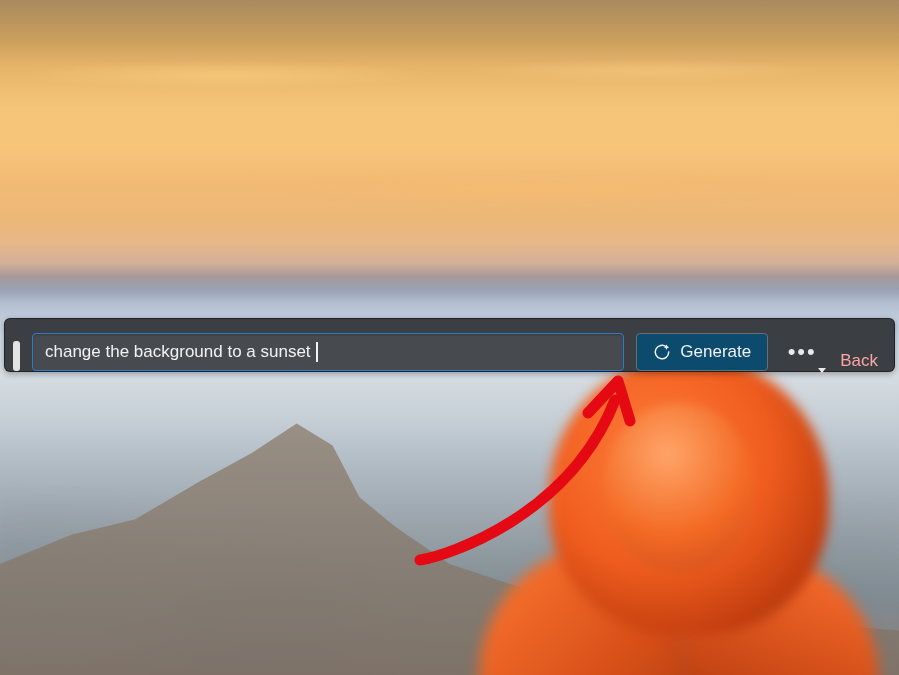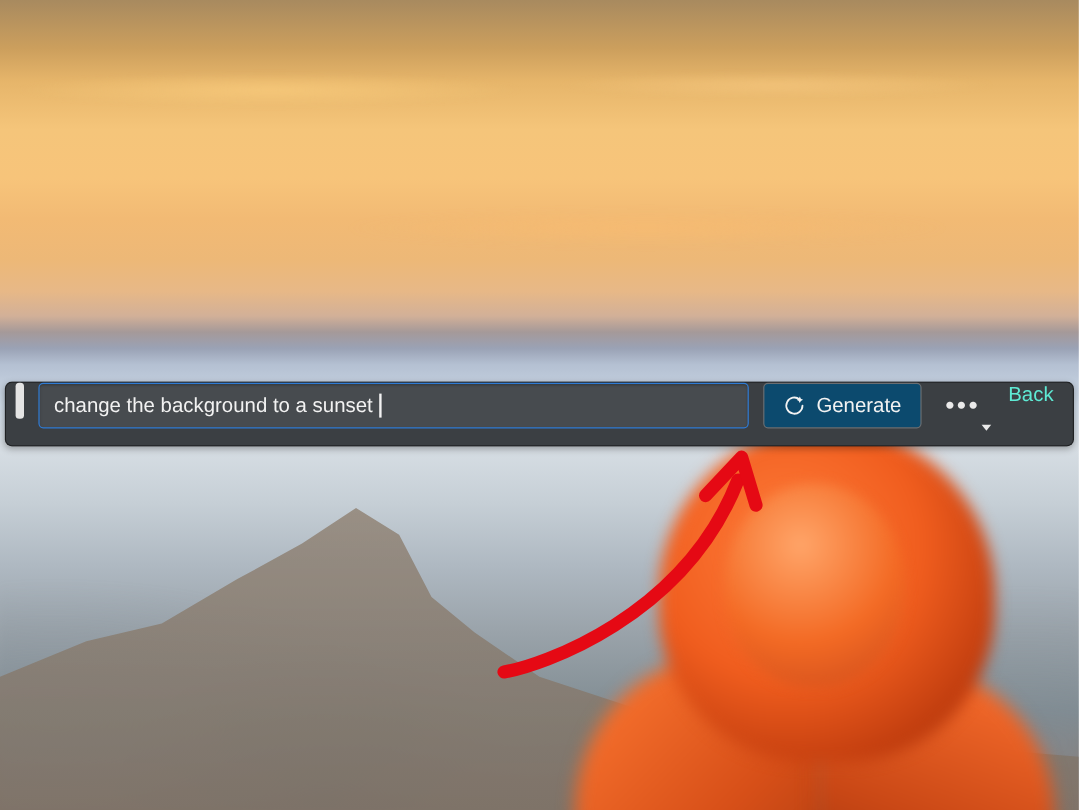--- a/index.html
+++ b/index.html
@@ -135,21 +135,21 @@
     .toolbar {
       position: absolute;
       left: 4px;
       right: 4px;
       top: 318px;
       height: 54px;
       background: #3b3f43;
       border: 1px solid rgba(0,0,0,0.45);
       border-radius: 6px;
       display: flex;
-      align-items: flex-start;
+      align-items: flex-end;
       padding: 0 12px 0 8px;
       gap: 12px;
       box-shadow: 0 2px 6px rgba(0,0,0,0.3);
     }
     .grip {
       width: 7px;
       height: 30px;
       background: #e4e4e4;
       border-radius: 3px;
       flex: 0 0 auto;
@@ -222,21 +222,21 @@
       width: 0; height: 0;
       border-left: 4px solid transparent;
       border-right: 4px solid transparent;
       border-top: 5px solid #eaeaea;
     }
 
     .back-btn {
       flex: 0 0 auto;
       background: transparent;
       border: none;
-      color: #5eead4;
+      color: #fca5a5;
       font-size: 17px;
       cursor: pointer;
       padding: 0 4px;
     }
   </style>
 </head>
 <body>
 
 <div class="scene">
   <div class="cloud1"></div>

